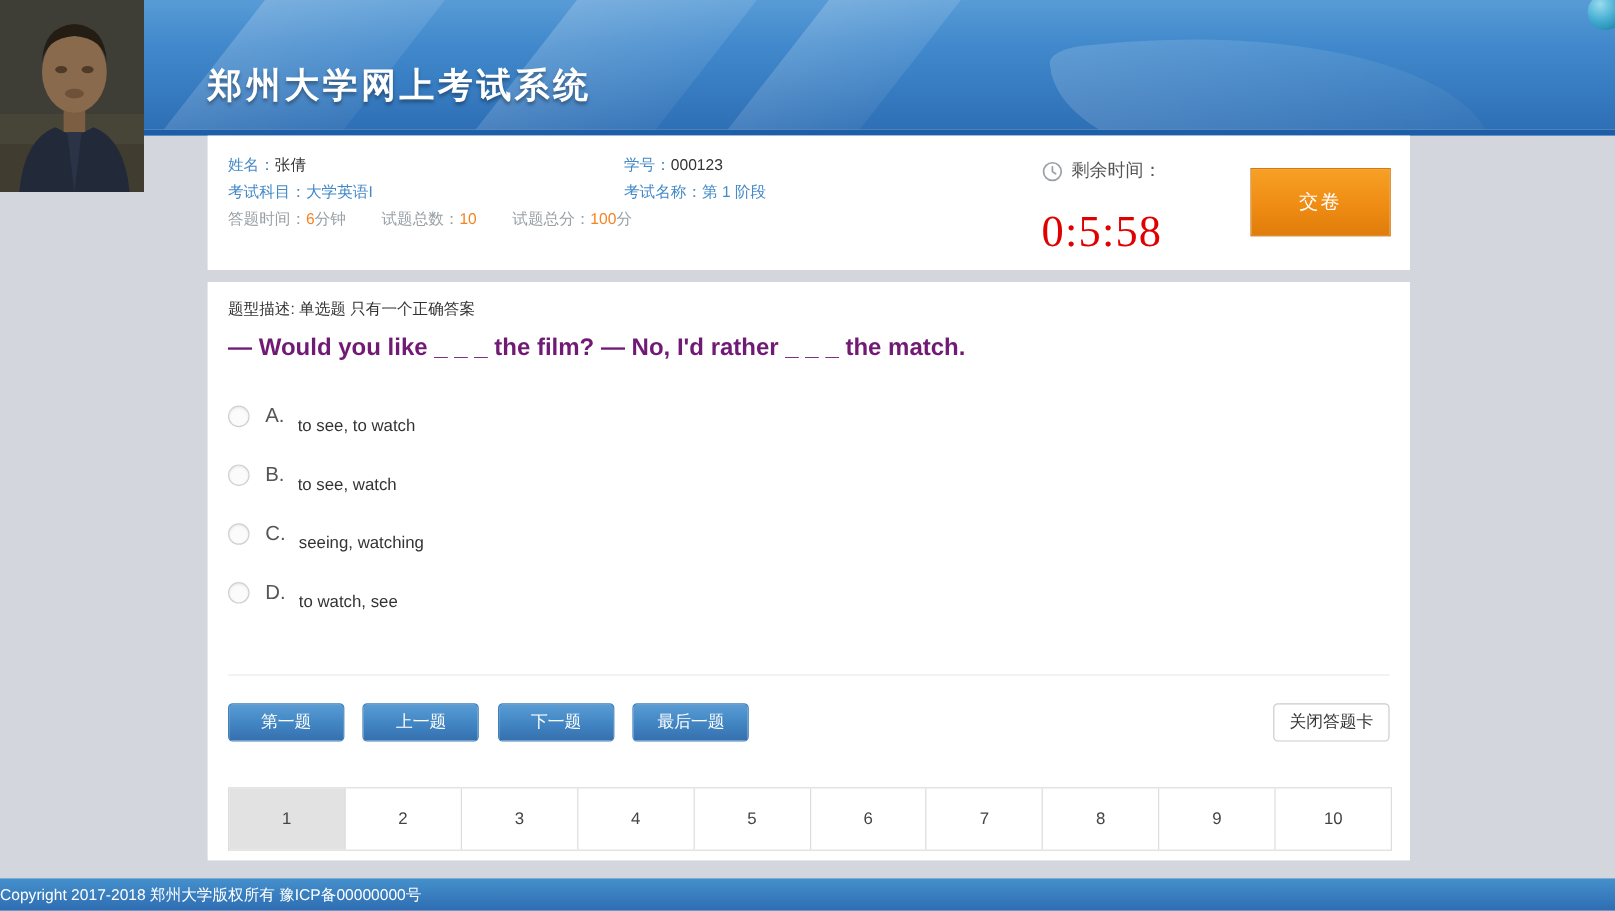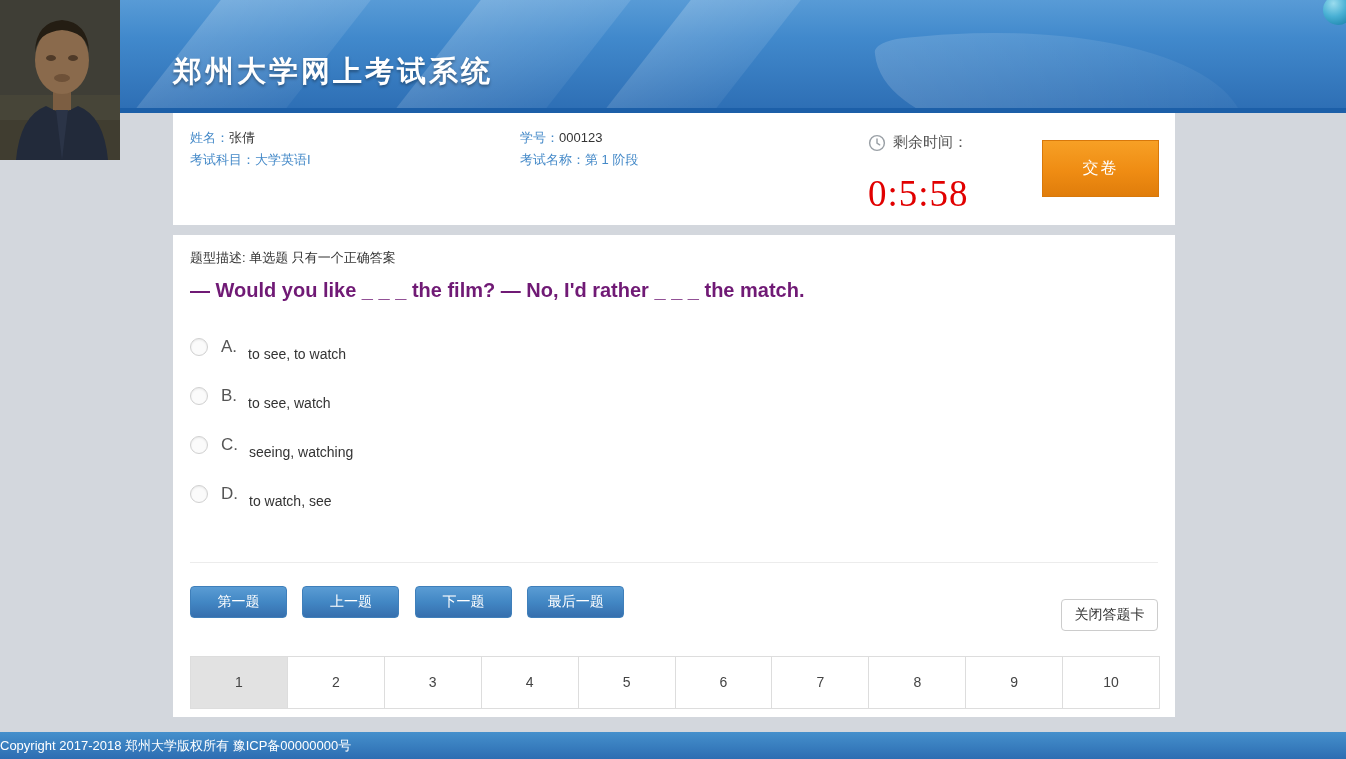--- a/index.html
+++ b/index.html
@@ -65,21 +65,21 @@
 
   .divider { position:absolute; left:17px; right:17px; top:327px; border-top:1px solid #ececec; }
 
   .nav-row { position:absolute; left:17px; right:17px; top:351px; height:32px; }
   .nav-btn { display:inline-block; width:97px; height:32px; margin-right:11px;
     background:linear-gradient(180deg,#5a9cd4 0%,#4287c4 50%,#366fae 100%);
     border:1px solid #3f7fba; border-radius:4px; color:#fff; font-size:14px;
     font-family:inherit; cursor:pointer; }
   .close-card-btn { position:absolute; right:0; top:0; width:97px; height:32px;
     background:#fff; border:1px solid #ccc; border-radius:4px; color:#333;
-    font-size:14px; font-family:inherit; cursor:pointer;margin-top:13px; }
+    font-size:14px; font-family:inherit; cursor:pointer; }
 
   .qgrid { position:absolute; left:17px; top:421px; width:970px; height:53px;
     display:flex; border:1px solid #ddd; background:#fff; }
   .qcell { flex:1; border-right:1px solid #ddd; text-align:center; line-height:51px;
     font-size:14px; color:#444; cursor:pointer; }
   .qcell:last-child { border-right:none; }
   .qcell.active { background:#e2e2e2; }
 
   
   .footer { position:absolute; left:0; top:732px; width:1346px; height:27px;
@@ -122,20 +122,31 @@
     </div>
     <div class="info-row r2">
       <span class="lbl-blue">考试科目：</span><span class="val-blue">大学英语I</span>
     </div>
     <div class="info-row r1 col2">
       <span class="lbl-blue">学号：</span><span>000123</span>
     </div>
     <div class="info-row r2 col2">
       <span class="lbl-blue">考试名称：</span><span class="val-blue">第 1 阶段</span>
     </div>
+    <div class="info-row r3">
+      <span class="stat">
+        <span class="lbl-gray">答题时间：</span><span class="val-orange">6</span><span class="lbl-gray">分钟</span>
+      </span>
+      <span class="stat">
+        <span class="lbl-gray">试题总数：</span><span class="val-orange">10</span>
+      </span>
+      <span class="stat">
+        <span class="lbl-gray">试题总分：</span><span class="val-orange">100</span><span class="lbl-gray">分</span>
+      </span>
+    </div>
 
     <div class="timer-block">
       <div class="timer-label-row">
         <svg class="clock-icon" viewBox="0 0 20 20">
           <circle cx="10" cy="10" r="8.2" fill="none" stroke="#9aa0a6" stroke-width="1.6"></circle>
           <path d="M10 5.5 V10 L13 12" fill="none" stroke="#9aa0a6" stroke-width="1.6" stroke-linecap="round"></path>
         </svg>
         <span>剩余时间：</span>
       </div>
       <div class="timer-value">0:5:58</div>

